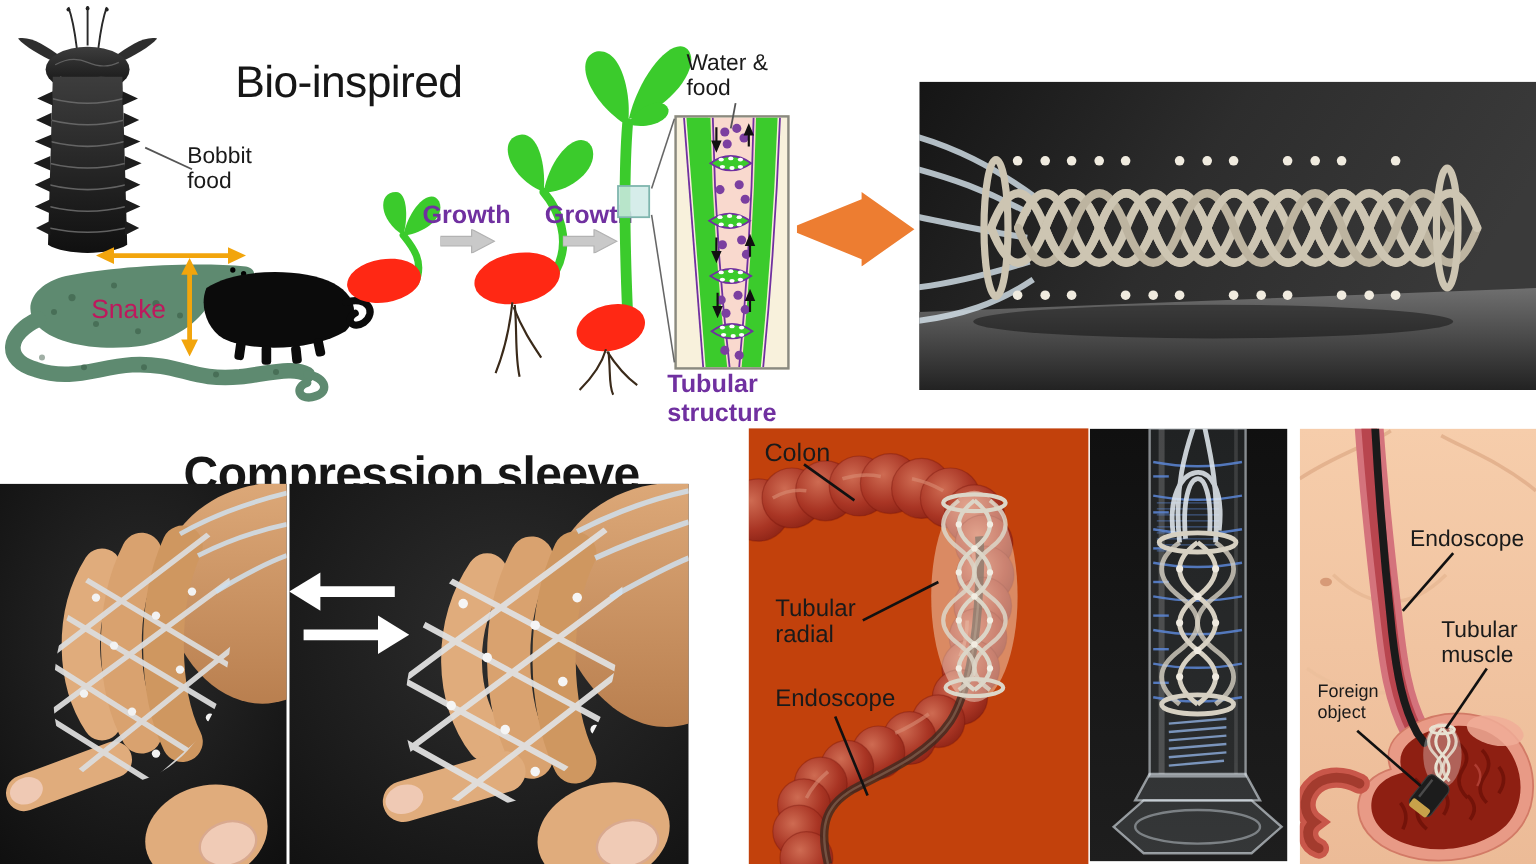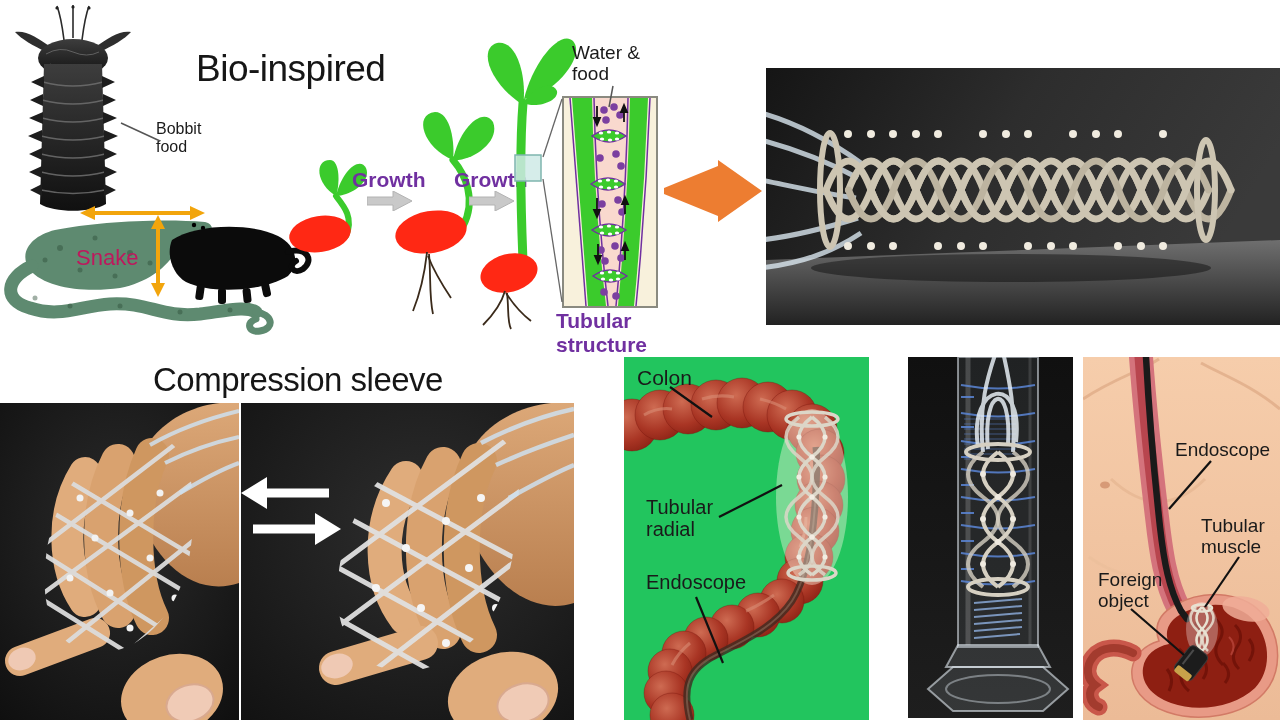--- a/index.html
+++ b/index.html
@@ -1,21 +1,21 @@
 <!DOCTYPE html>
 <html><head>
 <meta charset="utf-8">
 <style>
   html,body{margin:0;padding:0;background:#fff;}
   #figure-canvas{position:relative;width:1280px;height:720px;background:#ffffff;overflow:hidden;
     font-family:"Liberation Sans","DejaVu Sans",sans-serif;color:#1a1a1a;}
   .abs{position:absolute;}
   .title{font-size:37px;color:#161616;white-space:nowrap;letter-spacing:-0.5px;}
-  .title-semibold{font-weight:400;font-size:33px;}
-  .lbl{font-size:16px;line-height:1.12;color:#1a1a1a;}
+  .title-semibold{font-weight:700;font-size:40px;margin-top:12px;}
+  .lbl{font-size:19px;line-height:1.12;color:#1a1a1a;}
   .center{}
   .teal{color:#28A08C;}
   .purple-bold{color:#7030A0;font-weight:bold;}
   .white-lbl{color:#be185d;}
   svg{display:block;}
   .panel-photo{overflow:hidden;}
 </style>
 </head>
 <body>
 
@@ -447,21 +447,21 @@
             <polygon points="26,74 0,90 26,106" stroke="none"></polygon>
           </g>
         <g>
             <line x1="12" y1="126" x2="78" y2="126" stroke-width="9"></line>
             <polygon points="74,110 100,126 74,142" stroke="none"></polygon>
           </g>
       </g>
     </svg>
   </div>
 
-  <div class="abs panel-photo" style="left:624px;top:357px;width:245px;height:363px;background:#22c55e">
+  <div class="abs panel-photo" style="left:624px;top:357px;width:283px;height:363px;background:#c2410c">
     <svg width="245" height="363" viewBox="0 0 245 363">
       <defs>
         <radialGradient id="colonSeg" cx="0.38" cy="0.35" r="0.85">
           <stop offset="0" stop-color="#CE6B52"></stop>
             <stop offset="0.55" stop-color="#A93524"></stop>
             <stop offset="1" stop-color="#7E1A0E"></stop>
         </radialGradient>
       </defs>
       <g stroke="#731208" stroke-opacity="0.35" stroke-width="1">
         <circle cx="8" cy="68" r="26" fill="url(#colonSeg)"></circle>
@@ -680,21 +680,21 @@
         <line x1="128" y1="104" x2="86" y2="152"></line>
         <line x1="156" y1="200" x2="122" y2="250"></line>
         <line x1="48" y1="252" x2="101" y2="298"></line>
       </g>
     </svg>
     <div class="abs lbl" style="left:92px;top:82px;font-size:19px">Endoscope</div>
     <div class="abs lbl center" style="left:118px;top:158px;width:76px;font-size:19px">
       <div>Tubular</div>
       <div>muscle</div>
     </div>
-    <div class="abs lbl" style="left:15px;top:212px;font-size:19px">
+    <div class="abs lbl" style="left:15px;top:212px;font-size:15px">
       <div>Foreign</div>
       <div>object</div>
     </div>
   </div>
 
   <svg class="abs" style="left:0;top:0;pointer-events:none" width="1280" height="720" viewBox="0 0 1280 720">
     <line x1="160" y1="141" x2="121" y2="123" stroke="#555" stroke-width="1.5"></line>
     <line x1="613" y1="86" x2="609" y2="107" stroke="#555" stroke-width="1.5"></line>
     <line x1="543" y1="157" x2="562" y2="99" stroke="#666" stroke-width="1.3"></line>
     <line x1="543" y1="179" x2="562" y2="302" stroke="#666" stroke-width="1.3"></line>

